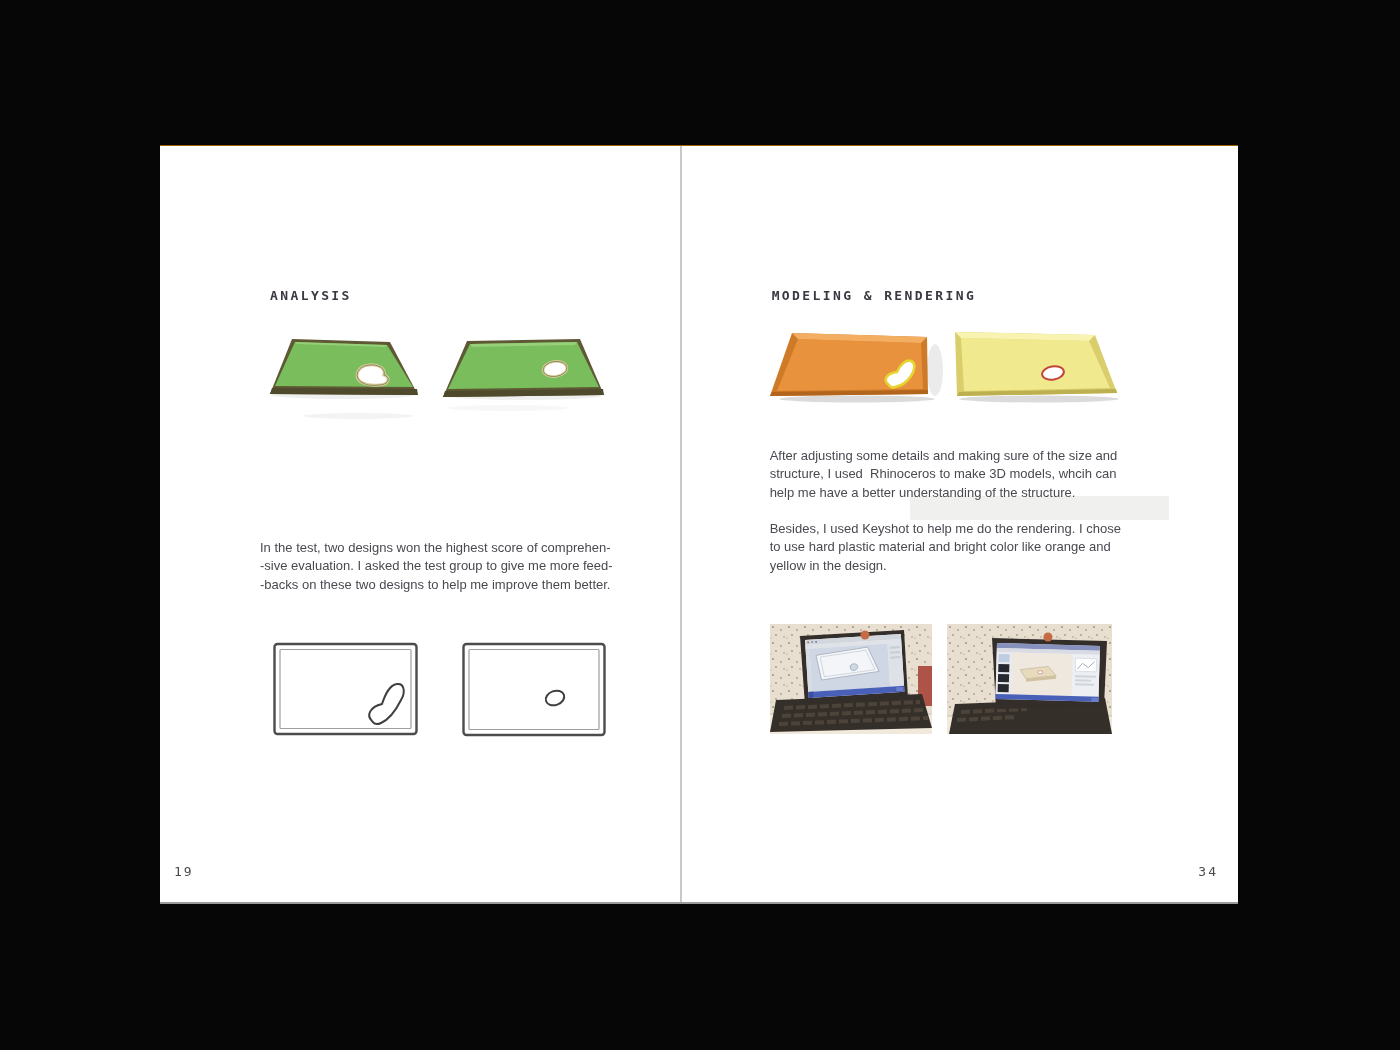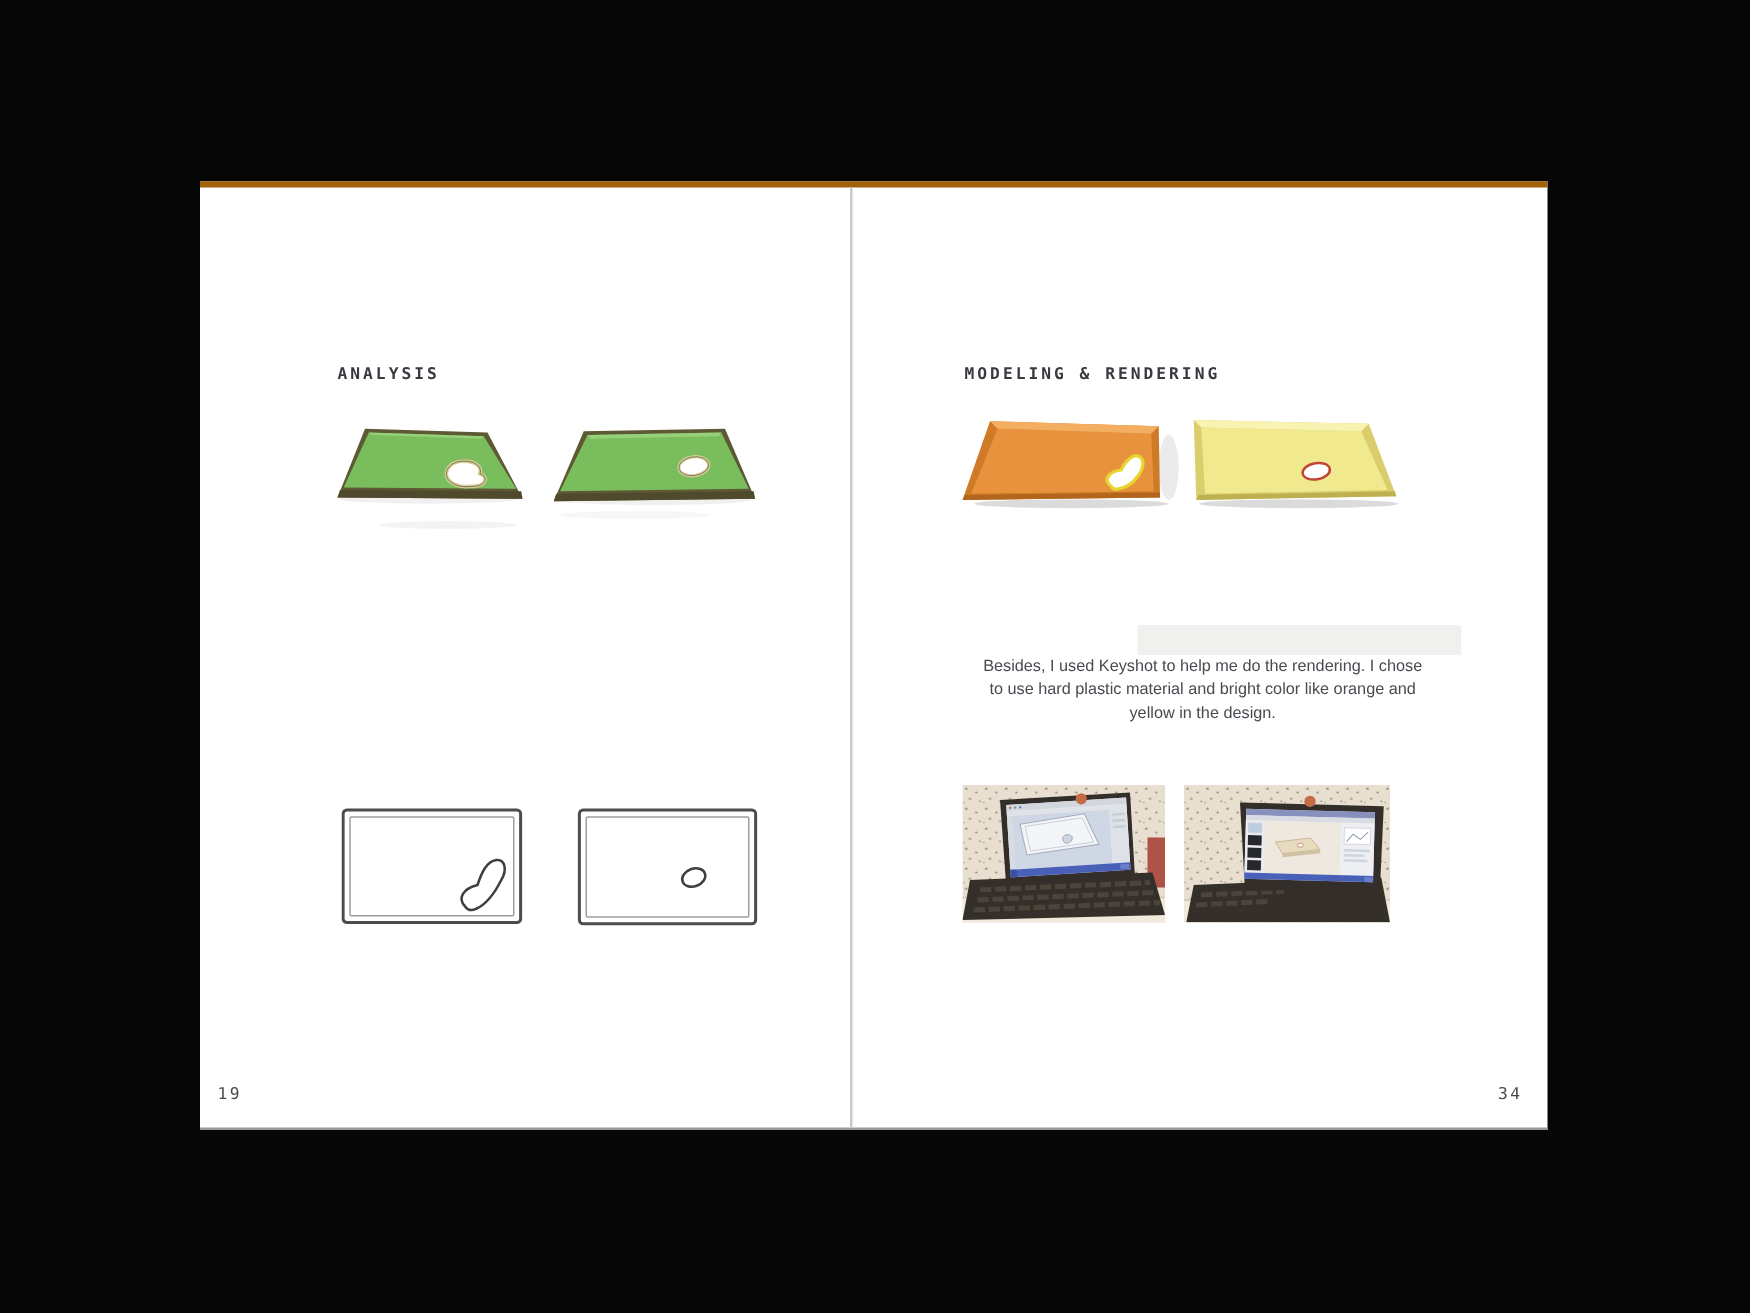--- a/index.html
+++ b/index.html
@@ -1,25 +1,25 @@
 <!DOCTYPE html>
 <html><head>
 <meta charset="utf-8">
 <style>
   * { margin:0; padding:0; box-sizing:border-box; }
   html,body { width:1400px; height:1050px; background:#060606; overflow:hidden; }
   .stage { position:relative; width:1400px; height:1050px; background:#060606; }
   .spread {
     position:absolute; left:160px; top:145px; width:1078px; height:759px;
     background:#ffffff; display:flex;
-    border-top:5px solid #a16207; border-bottom:2px solid #9a9a9a;
+    border-top:1px solid #a16207; border-bottom:2px solid #9a9a9a;
   }
   .page { position:relative; height:100%; }
   .page-left  { width:539px; }
-  .page-right { width:577px;text-align:center; }
+  .page-right { width:577px; }
   .divider { width:2px; height:100%; background:#c9c9c9; }
 
   .heading {
     position:absolute;
     font-family:"DejaVu Sans Mono","Liberation Mono",monospace;
     font-size:13px; letter-spacing:2.4px; color:#3c3740; font-weight:bold;
     white-space:nowrap;
   }
   .heading-left  { left:110px; top:142px; }
   .heading-right { left:90px;  top:142px; }
@@ -86,20 +86,23 @@
             <polygon points="209,13 322,11 346,67 185,69" fill="#5e5834"></polygon>
             <polygon points="212,16 319,14 341,59 190,61" fill="#79bd5c"></polygon>
             <polygon points="212,16 319,14 317,17 214,19" fill="#9ed481" opacity="0.8"></polygon>
             <polygon points="185,69 346,67 345,61 187,63" fill="#4e4a2b"></polygon>
             <ellipse cx="297" cy="41" rx="12" ry="7.5" transform="rotate(-8 297 41)" fill="#ffffff" stroke="#d6cd9a" stroke-width="2.6"></ellipse>
             <ellipse cx="297" cy="41" rx="12" ry="7.5" transform="rotate(-8 297 41)" fill="none" stroke="#7b7448" stroke-width="0.7"></ellipse>
           </g>
         </svg>
       </div>
 
+      <p class="body-text p2-left">In the test, two designs won the highest score of comprehen-
+-sive evaluation. I asked the test group to give me more feed-
+-backs on these two designs to help me improve them better.</p>
 
       <div class="fig fig-sketches">
         <svg width="334" height="96" viewBox="0 0 334 96">
           <g>
             <rect x="1.5" y="2" width="142" height="90" rx="3" fill="#ffffff" stroke="#4c4c4c" stroke-width="2.4"></rect>
             <rect x="7" y="7.5" width="131" height="79" rx="1" fill="none" stroke="#9e9e9e" stroke-width="1.2"></rect>
             <path d="M 99,79 C 93,73 97,65 109,62 C 112,53 116,43 124,42 C 131,41 133,50 128,58 C 123,68 117,77 108,81 C 104,83 101,82 99,79 Z" fill="#ffffff" stroke="#3f3f3f" stroke-width="2"></path>
           </g>
           <g>
             <rect x="190.5" y="2" width="141" height="91" rx="3" fill="#ffffff" stroke="#4c4c4c" stroke-width="2.4"></rect>
@@ -137,20 +140,23 @@
             <polygon points="194,8 322,11 343,58 197,61" fill="#f1e98e"></polygon>
             <polygon points="188,2 328,5 322,11 194,8" fill="#f8f3b0"></polygon>
             <polygon points="190,66 350,63 349,59 192,62" fill="#bcb051"></polygon>
             <ellipse cx="286" cy="43" rx="11" ry="6.5" transform="rotate(-10 286 43)" fill="#ffffff" stroke="#c2453a" stroke-width="2"></ellipse>
           </g>
         </svg>
       </div>
 
       <div class="scan-band"></div>
 
+      <p class="body-text p1-right">After adjusting some details and making sure of the size and
+structure, I used  Rhinoceros to make 3D models, whcih can
+help me have a better understanding of the structure.</p>
       <p class="body-text p2-right">Besides, I used Keyshot to help me do the rendering. I chose
 to use hard plastic material and bright color like orange and
 yellow in the design.</p>
 
       <div class="fig fig-photos">
         <svg width="342" height="110" viewBox="0 0 342 110">
           <defs>
             <pattern id="speckA" width="16" height="16" patternUnits="userSpaceOnUse">
               <rect width="16" height="16" fill="#e6ddcd"></rect>
               <circle cx="3" cy="3" r="1" fill="#958a74"></circle>

